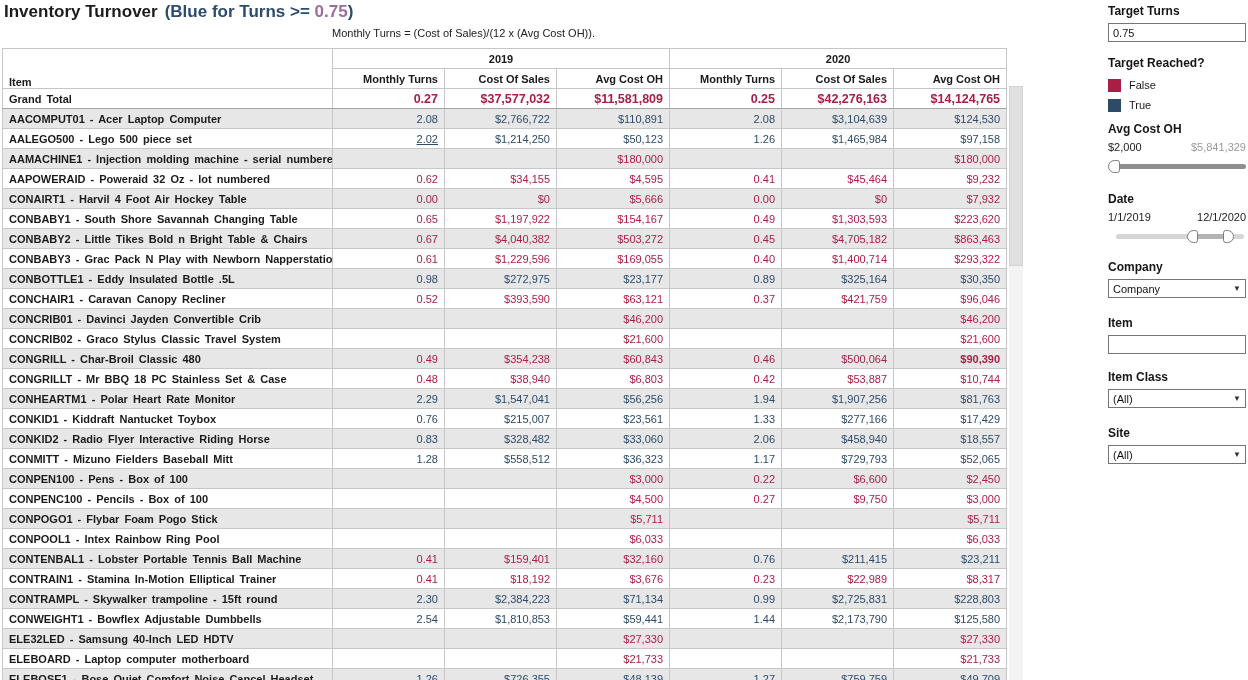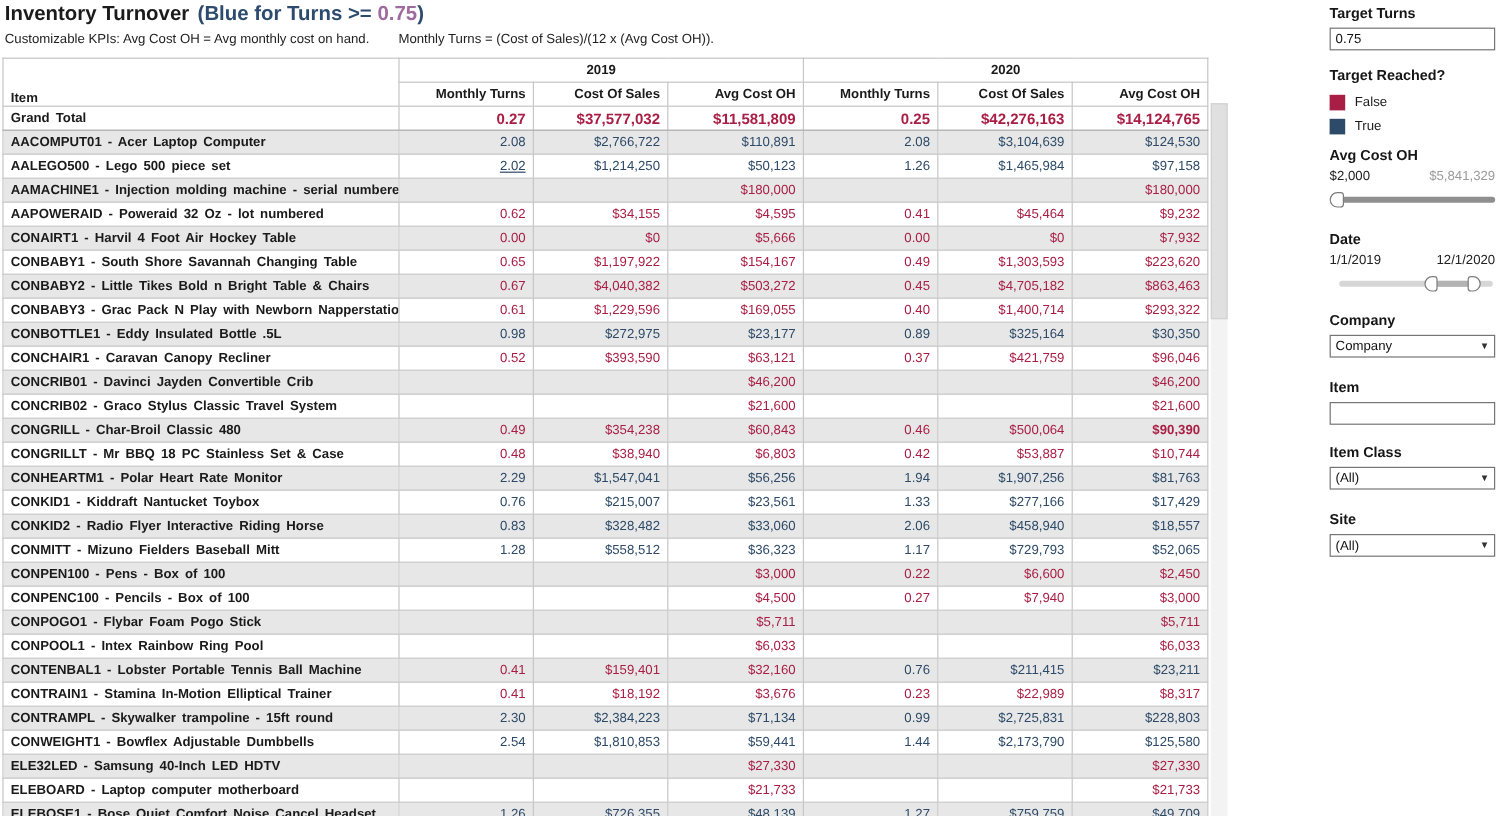--- a/index.html
+++ b/index.html
@@ -76,21 +76,20 @@
 </head>
 <body>
 
 <div class="app">
 
   <div class="title-row">
     <span class="t-main">Inventory Turnover</span><span class="t-paren"><span style="color: rgb(44, 75, 110);">(Blue for Turns &gt;= </span><span style="color: rgb(158, 107, 158);">0.75</span><span style="color: rgb(44, 75, 110);">)</span></span>
   </div>
 
   <div class="subtitle">
-    <span class="sub1">Customizable KPIs: Avg Cost OH = Avg monthly cost on hand.</span>
     <span class="sub2">Monthly Turns = (Cost of Sales)/(12 x (Avg Cost OH)).</span>
   </div>
 
   <table class="inv">
     <colgroup>
       <col style="width:330px">
       <col style="width:112px">
         <col style="width:112px">
         <col style="width:113px">
       <col style="width:112px">
@@ -314,21 +313,21 @@
           <td class="num" style="color: rgb(169, 30, 69);">$6,600</td>
           <td class="num" style="color: rgb(169, 30, 69);">$2,450</td>
         </tr>
 
         <tr class="data-row">
           <td class="item-cell">CONPENC100 - Pencils - Box of 100</td>
           <td class="num group-start" style="color: rgb(169, 30, 69);"></td>
           <td class="num" style="color: rgb(169, 30, 69);"></td>
           <td class="num" style="color: rgb(169, 30, 69);">$4,500</td>
           <td class="num group-start" style="color: rgb(169, 30, 69);">0.27</td>
-          <td class="num" style="color: rgb(169, 30, 69);">$7,940</td>
+          <td class="num" style="color: rgb(169, 30, 69);">$9,750</td>
           <td class="num" style="color: rgb(169, 30, 69);">$3,000</td>
         </tr>
 
         <tr class="data-row row-gray">
           <td class="item-cell">CONPOGO1 - Flybar Foam Pogo Stick</td>
           <td class="num group-start" style="color: rgb(169, 30, 69);"></td>
           <td class="num" style="color: rgb(169, 30, 69);"></td>
           <td class="num" style="color: rgb(169, 30, 69);">$5,711</td>
           <td class="num group-start" style="color: rgb(169, 30, 69);"></td>
           <td class="num" style="color: rgb(169, 30, 69);"></td>

